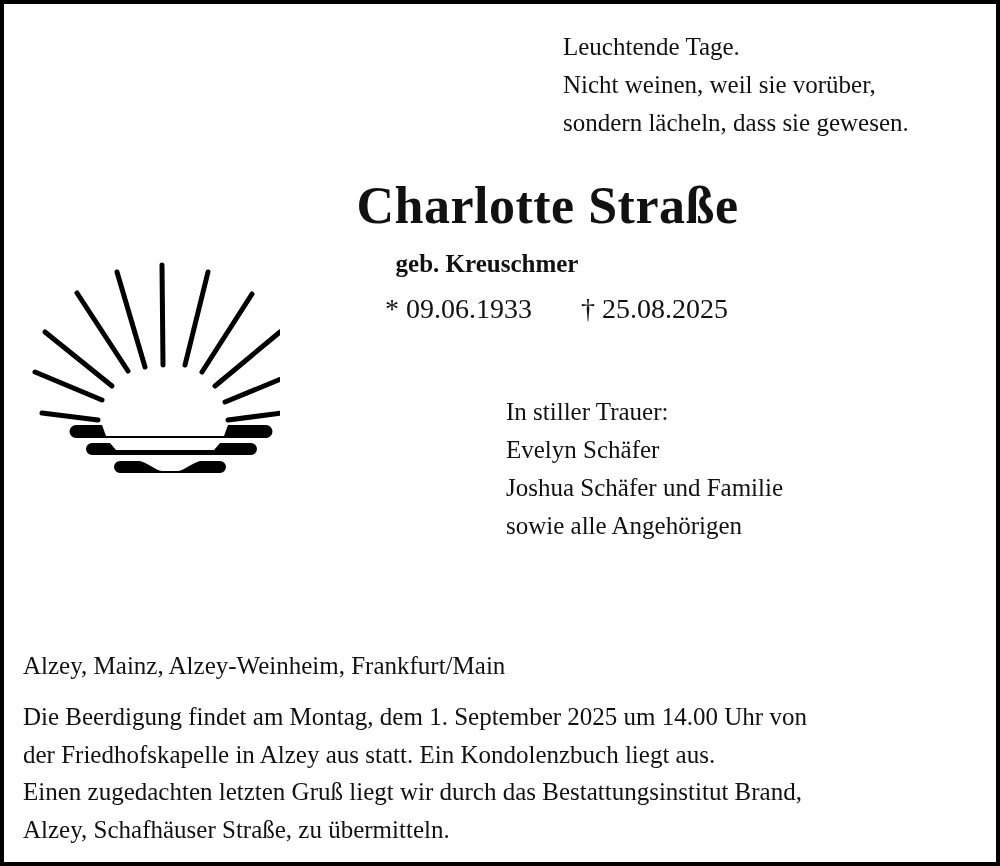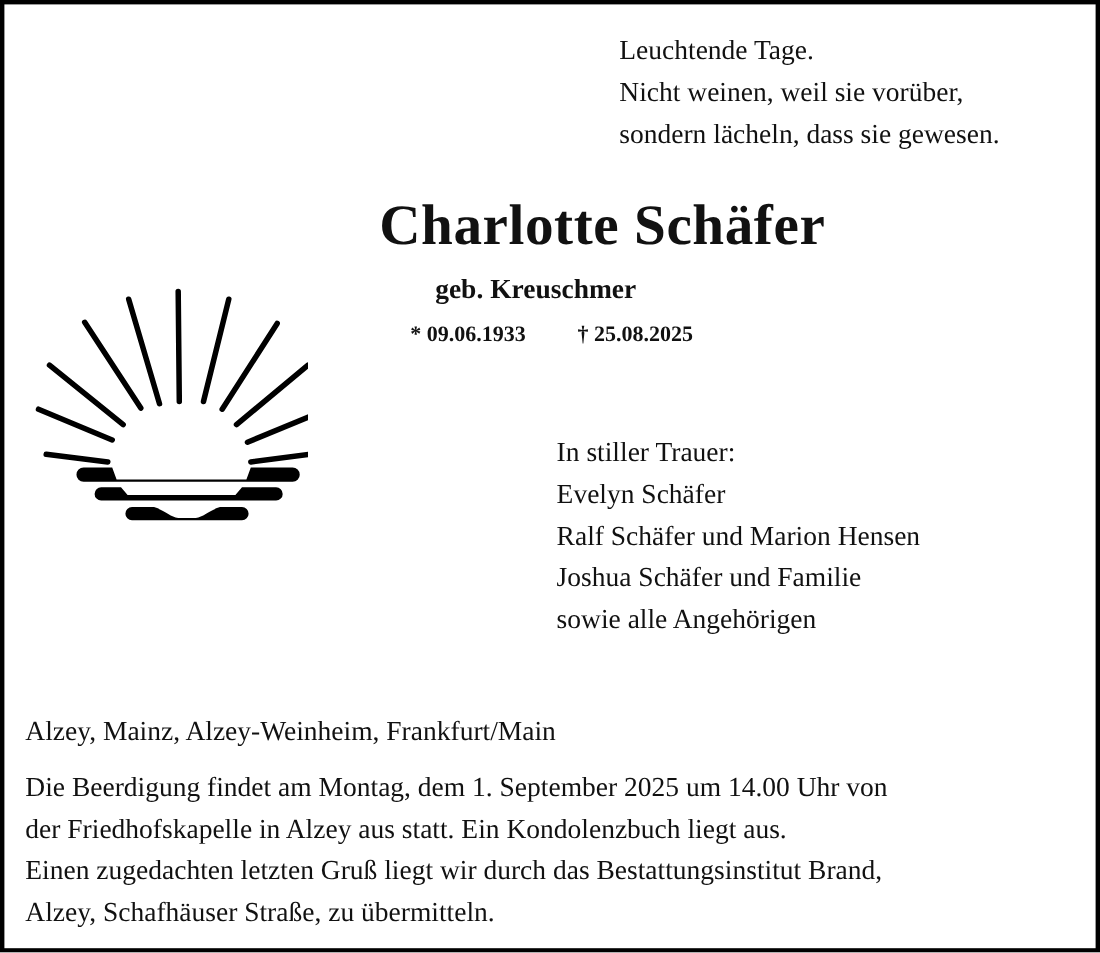--- a/index.html
+++ b/index.html
@@ -4,41 +4,41 @@
 <style>
   html, body { margin:0; padding:0; background:#fff; }
   body { width:1000px; height:866px; position:relative; overflow:hidden;
          font-family:"Liberation Serif","DejaVu Serif",serif; color:#111; }
   .frame { position:absolute; left:0; top:0; width:992px; height:858px; border:4px solid #000; background:#fff; }
   .abs { position:absolute; white-space:nowrap; }
   .quote { left:563px; top:28px; font-size:25px; line-height:38px; }
   .name { left:0; width:1000px; top:176px; text-align:center; padding-left:95px; box-sizing:border-box;
           font-size:52px; font-weight:bold; letter-spacing:0.5px; }
   .nee { left:0; width:882px; padding-left:92px; box-sizing:border-box; top:250px; text-align:center; font-size:25px; font-weight:bold; }
-  .dates { left:373px; top:293px; font-size:20px; font-weight:bold; }
+  .dates { left:385px; top:293px; font-size:28px; font-weight:normal; }
   .dates span { display:inline-block; }
   .dates .death { margin-left:42px; }
   .mourn { left:490px; top:393px; font-size:25px; line-height:38px;margin-left:16px; }
   .mourn .b { font-weight:normal; }
   .places { left:23px; top:622px; font-size:25px;margin-top:30px; }
   .info { left:23px; top:698px; font-size:25px; line-height:37.5px; }
   .sun { position:absolute; left:30px; top:250px; width:250px; height:225px; }
 </style>
 </head>
 <body>
 
 <div class="frame"></div>
 
 <div class="abs quote">
   <div>Leuchtende Tage.</div>
   <div>Nicht weinen, weil sie vorüber,</div>
   <div>sondern lächeln, dass sie gewesen.</div>
 </div>
 
-<div class="abs name">Charlotte Schäfer</div>
+<div class="abs name">Charlotte Straße</div>
 <div class="abs nee">geb. Kreuschmer</div>
 <div class="abs dates">
   <span>* 09.06.1933</span>
   <span class="death">† 25.08.2025</span>
 </div>
 
 <svg class="sun" viewBox="0 0 250 225" xmlns="http://www.w3.org/2000/svg">
   <g stroke="#000" stroke-width="5" stroke-linecap="round" fill="none">
     <line x1="132" y1="15" x2="133" y2="115"></line>
     <line x1="87" y1="22" x2="115" y2="117"></line>
@@ -55,21 +55,20 @@
   <g fill="#000">
     <path d="M46,175 H72 L76,186 H194 L198,175 H236 a6,6 0 0 1 0,13 H46 a6,6 0 0 1 0,-13 Z"></path>
     <path d="M62,193 H80 L86,200 H184 L190,193 H221 a6,6 0 0 1 0,12 H62 a6,6 0 0 1 0,-12 Z"></path>
     <path d="M90,211 H110 C120,214 125,220 132,221 H148 C155,220 160,214 170,211 H190 a6,6 0 0 1 0,12 H90 a6,6 0 0 1 0,-12 Z"></path>
   </g>
 </svg>
 
 <div class="abs mourn">
   <div>In stiller Trauer:</div>
   <div class="b">Evelyn Schäfer</div>
-  <div class="b">Ralf Schäfer und Marion Hensen</div>
   <div class="b">Joshua Schäfer und Familie</div>
   <div class="b">sowie alle Angehörigen</div>
 </div>
 
 <div class="abs places">Alzey, Mainz, Alzey-Weinheim, Frankfurt/Main</div>
 
 <div class="abs info">
   <div>Die Beerdigung findet am Montag, dem 1. September 2025 um 14.00 Uhr von</div>
   <div>der Friedhofskapelle in Alzey aus statt. Ein Kondolenzbuch liegt aus.</div>
   <div>Einen zugedachten letzten Gruß liegt wir durch das Bestattungsinstitut Brand,</div>

